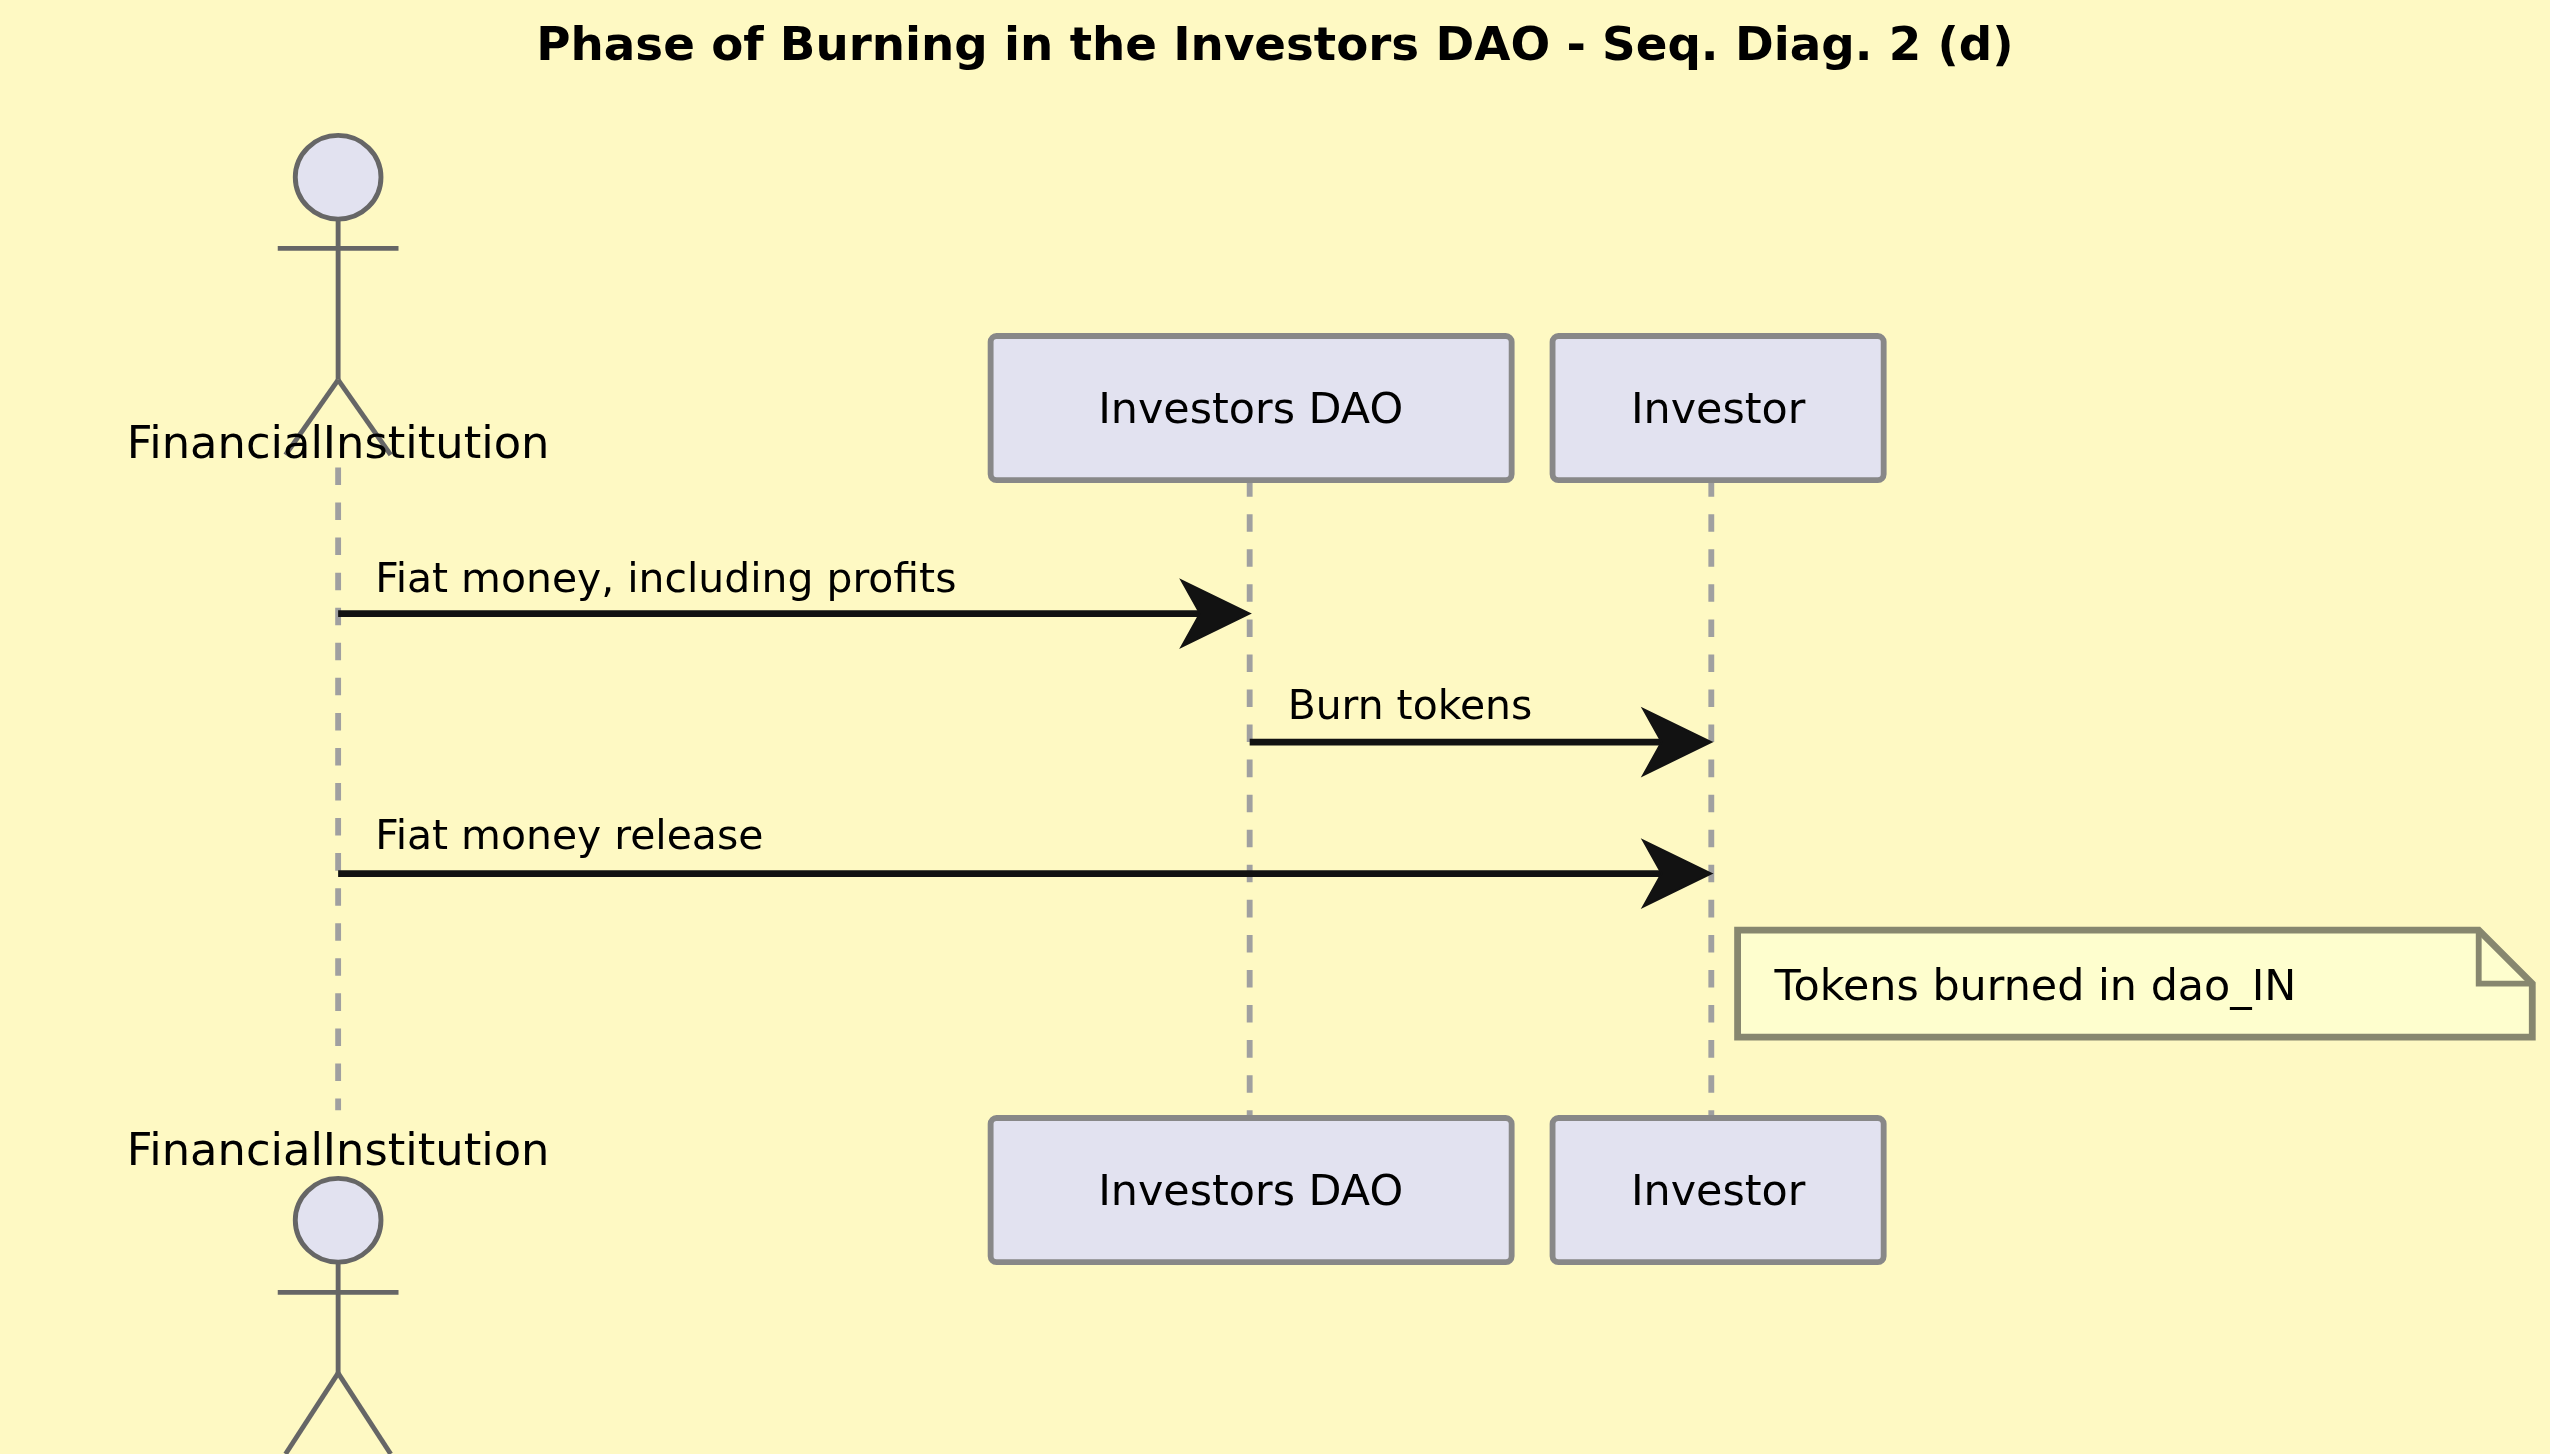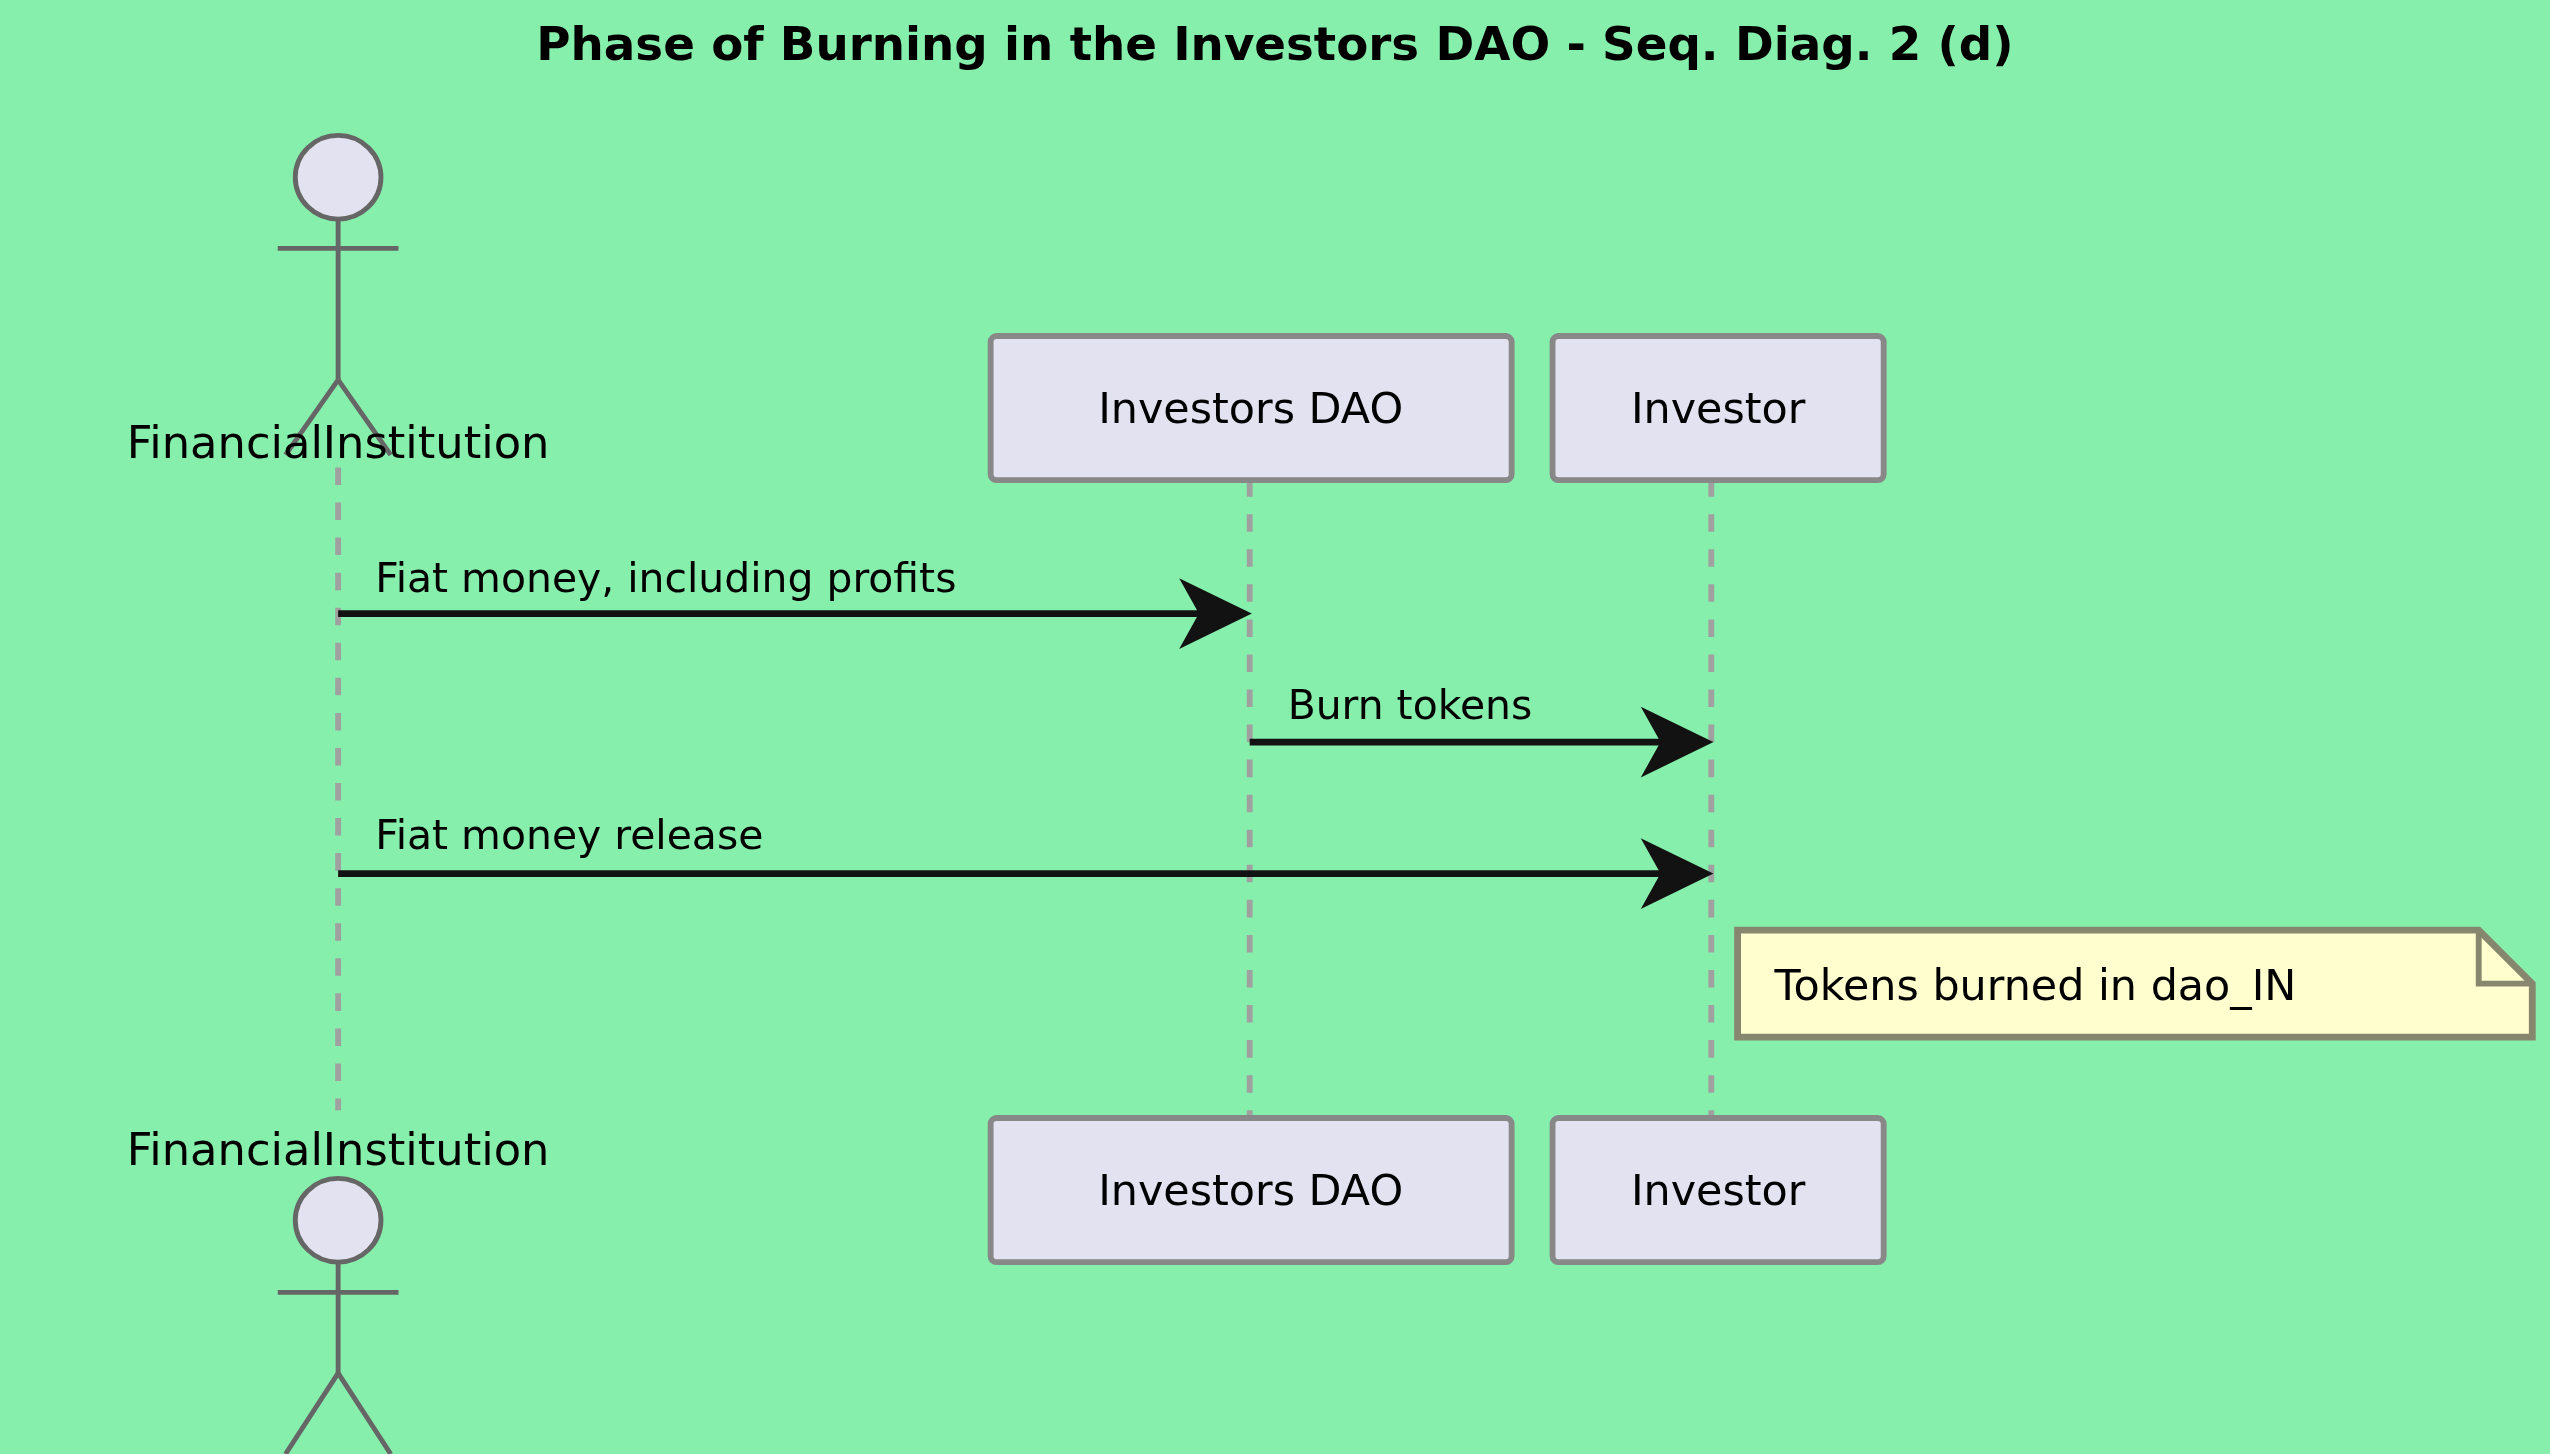--- a/index.html
+++ b/index.html
@@ -7,21 +7,21 @@
     padding: 0;
     background: #FFFFFF;
   }
   body {
     font-family: "DejaVu Sans", "Liberation Sans", sans-serif;
   }
   #canvas {
     position: relative;
     width: 2550px;
     height: 1454px;
-    background: #86efac;
+    background: #fef9c3;
     overflow: hidden;
   }
   #diagram-svg {
     position: absolute;
     left: 0;
     top: 0;
     width: 2550px;
     height: 1454px;
   }
   .diagram-title {

